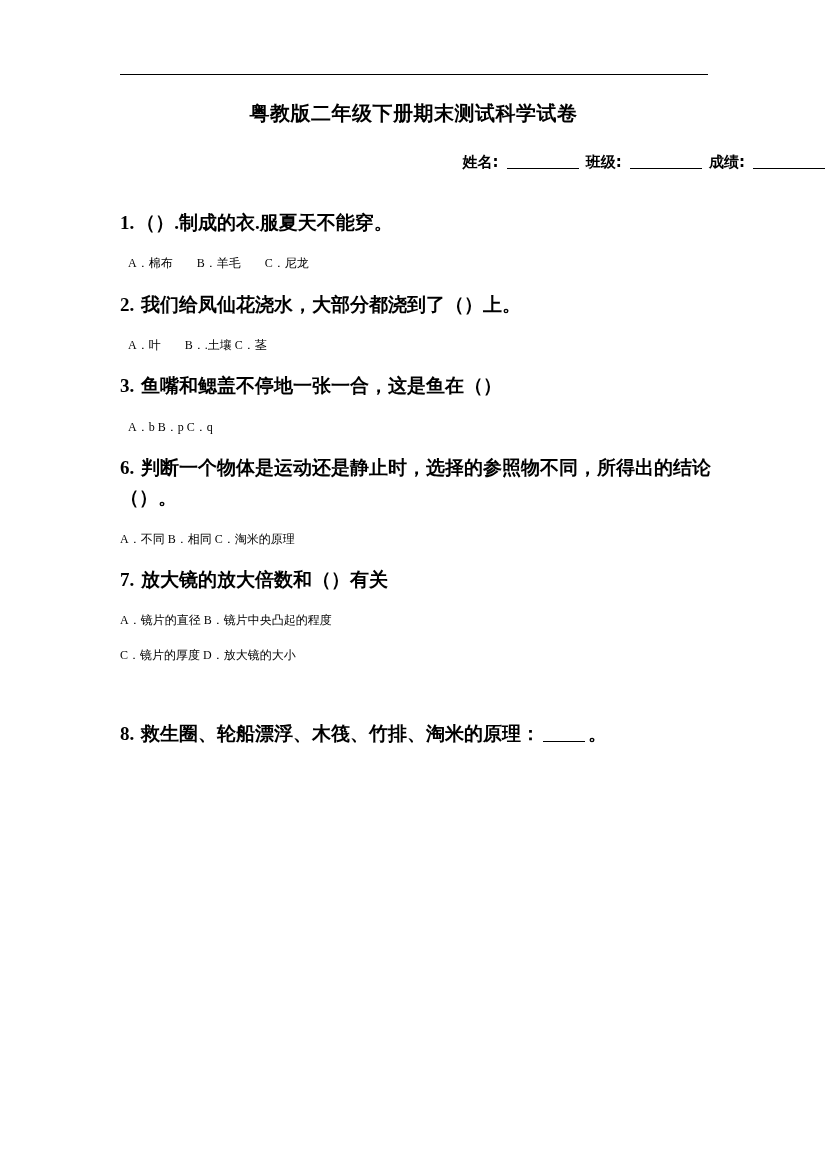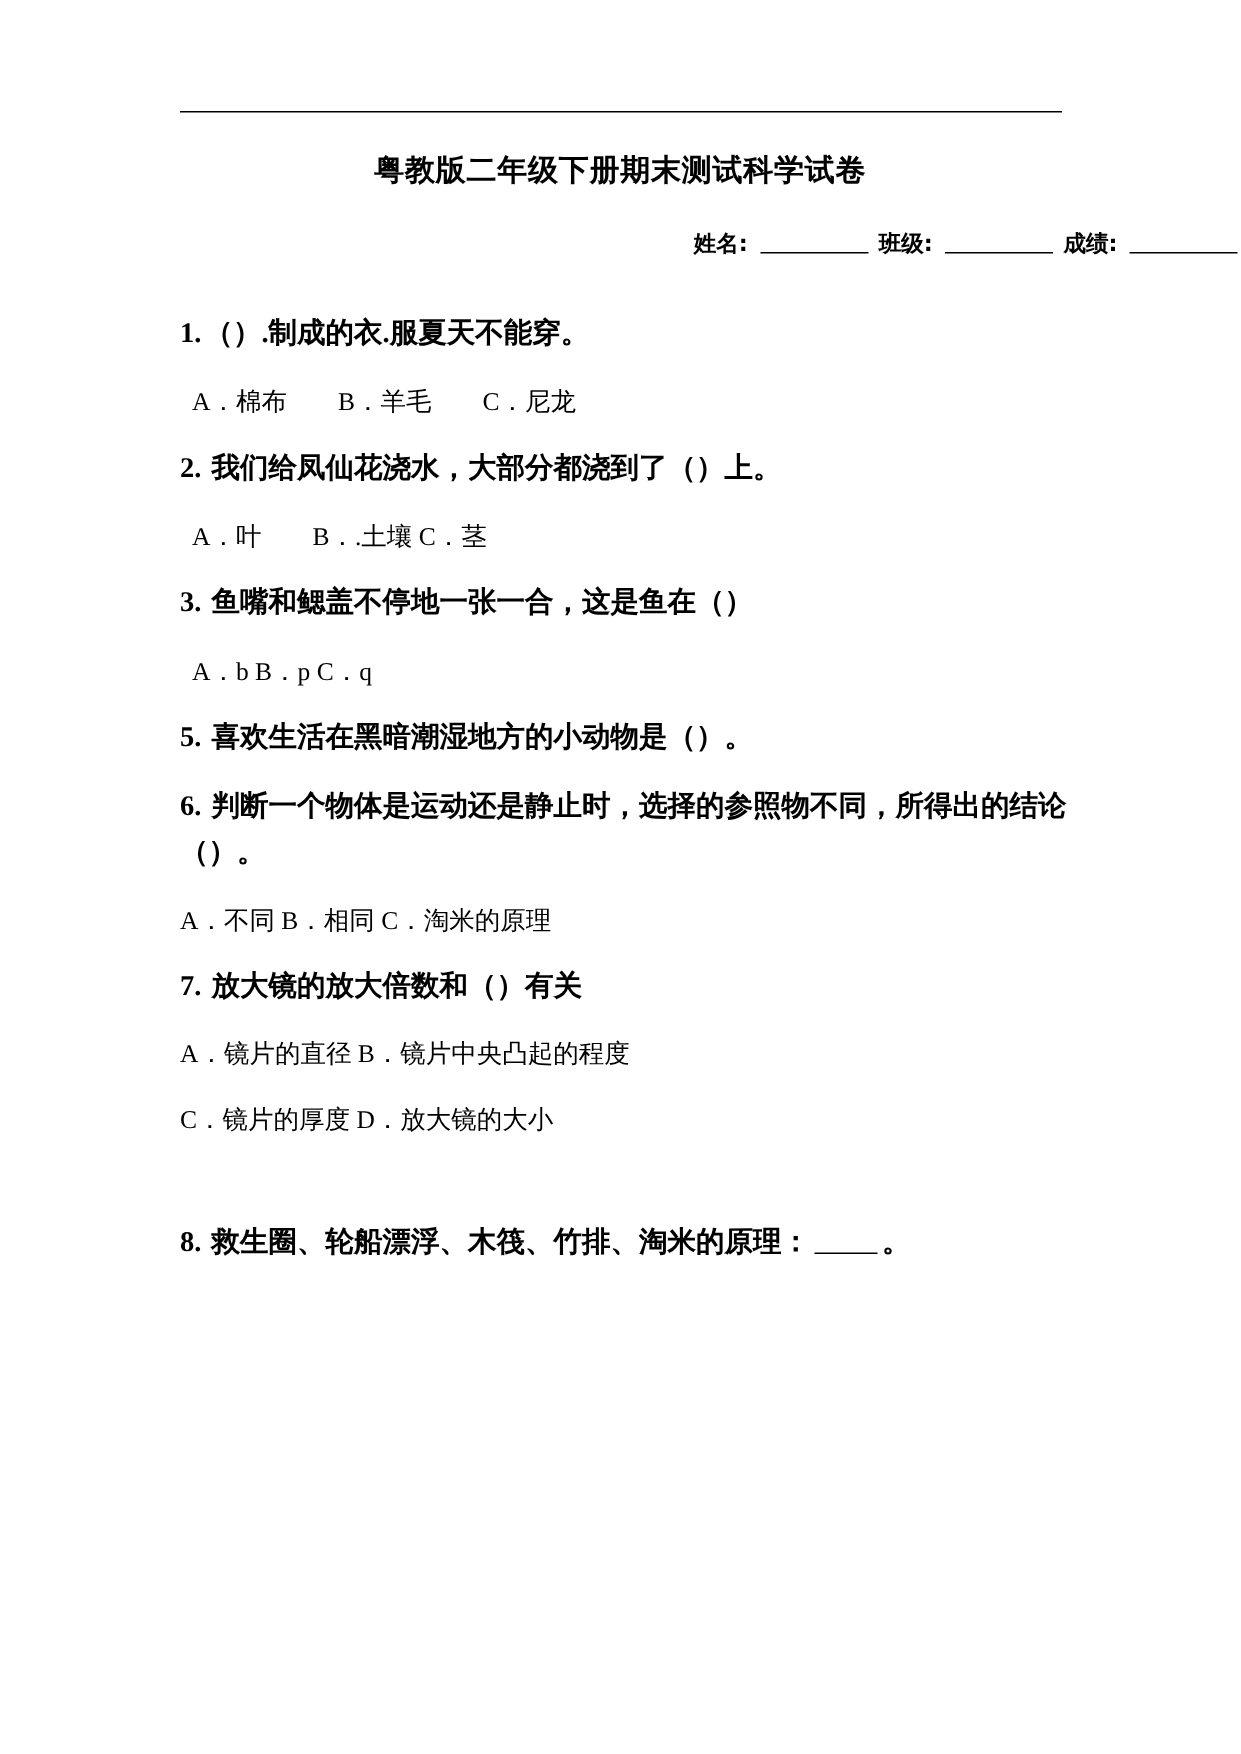--- a/index.html
+++ b/index.html
@@ -73,21 +73,21 @@
     margin: 0 0 18px 0;
     line-height: 1.5;
   }
   .q {
     font-size: 19px;
     line-height: 1.6;
     margin: 0 0 16px 0;
     font-weight: bold;
   }
   .opts {
-    font-size: 17px;
+    font-size: 12px;
     line-height: 1.6;
     margin: 0 0 16px 0;
   }
   .opts.pad {
     padding-left: 8px;
   }
   .q .num {
     margin-right: 2px;
   }
   .fill-blank {
@@ -129,23 +129,20 @@
       <span class="num">2.</span>&nbsp;<span>我们给凤仙花浇水，大部分都浇到了（）上。</span>
     </div>
     <div class="opts pad">A．叶　　B．.土壤  C．茎</div>
 
     <div class="q">
       <span class="num">3.</span>&nbsp;<span>鱼嘴和鳃盖不停地一张一合，这是鱼在（）</span>
     </div>
 
     <div class="opts pad">A．b B．p C．q</div>
 
-    <div class="q">
-      <span class="num">5.</span>&nbsp;<span>喜欢生活在黑暗潮湿地方的小动物是（）。</span>
-    </div>
 
     <div class="q">
       <span class="num">6.</span>&nbsp;<span>判断一个物体是运动还是静止时，选择的参照物不同，所得出的结论（）。</span>
     </div>
     <div class="opts">A．不同  B．相同  C．淘米的原理</div>
 
     <div class="q">
       <span class="num">7.</span>&nbsp;<span>放大镜的放大倍数和（）有关</span>
     </div>
     <div class="opts">A．镜片的直径  B．镜片中央凸起的程度</div>

